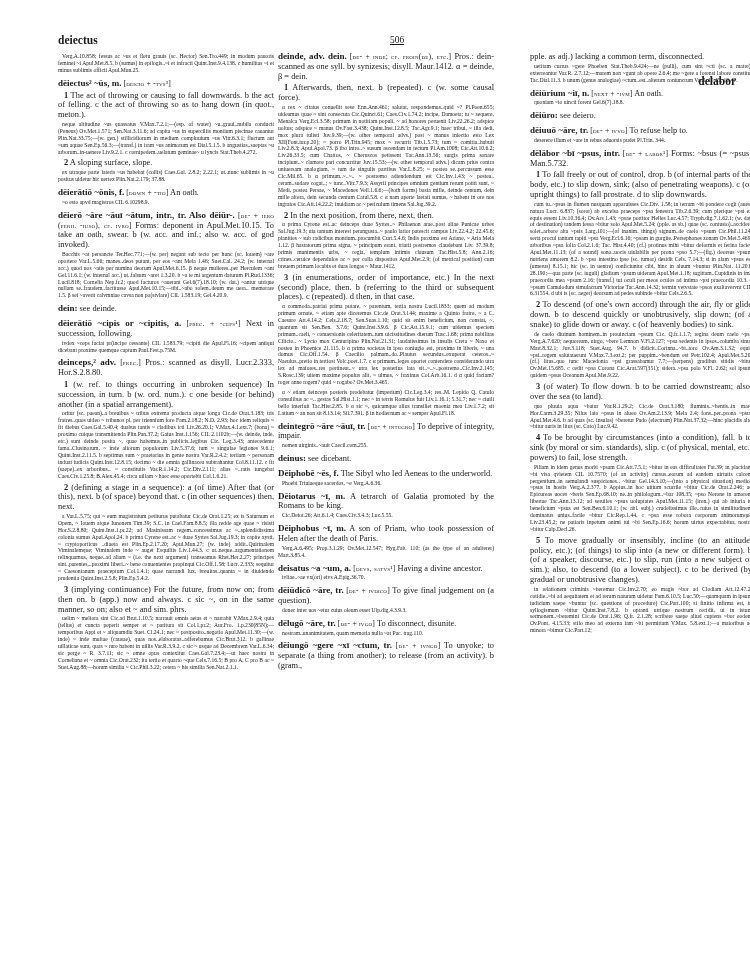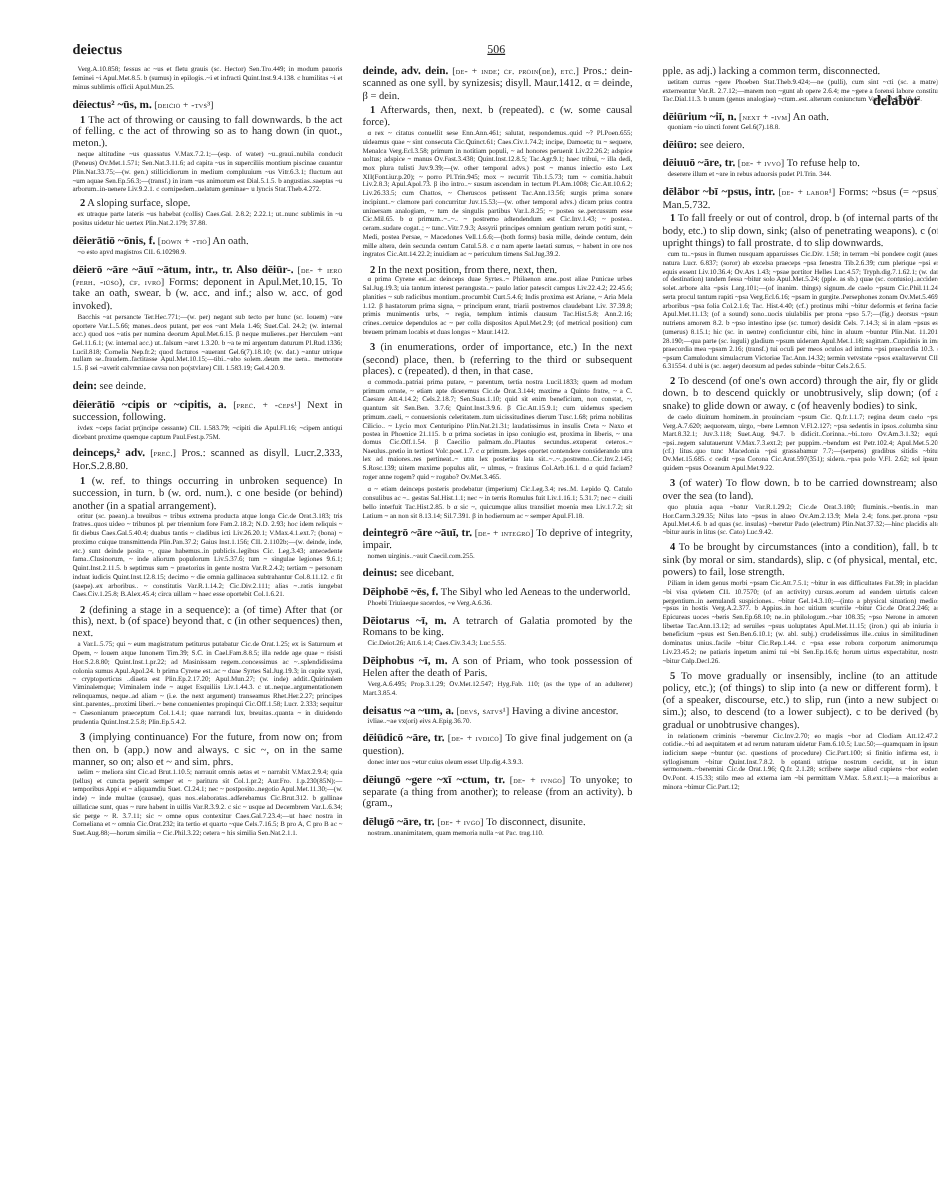--- a/index.html
+++ b/index.html
@@ -4,21 +4,21 @@
 <style>
   html, body { margin:0; padding:0; background:#ffffff; }
   body { width:750px; height:963px; overflow:hidden; position:relative; font-family:"Liberation Serif","DejaVu Serif",serif; color:#1a1a1a; }
   .page { position:absolute; left:58px; top:0; width:690px; height:963px; }
   .running-head { position:absolute; top:34px; left:0; width:678px; height:16px; }
   .rh-left { position:absolute; left:0; top:0; font-weight:bold; font-size:11.5px; }
   .rh-center { position:absolute; left:0; width:100%; text-align:center; top:1px; font-size:9.5px;text-decoration:underline; }
   .rh-right { position:absolute; right:0; top:0; font-weight:bold; font-size:11.5px;margin-top:41px; }
   .col { position:absolute; top:52px; width:216px; overflow:hidden; }
   .col1 { left:0; height:850px; }
-  .col2 { left:232px; height:905px; }
+  .col2 { left:220px; height:905px; }
   .col3 { left:472px; width:222px; height:905px; }
   .entry { margin:0 0 5px 0; }
   .def { font-size:8.4px; line-height:9.8px; text-align:justify; margin:0; }
   .sense { font-size:8.4px; line-height:9.8px; text-align:justify; margin:2px 0 0 0; text-indent:6px; }
   .cit { font-size:5.6px; line-height:6.9px; text-align:justify; margin:1px 0 3px 0; text-indent:4px; color:#222; }
   .hw { font-weight:bold; font-size:9px; }
   .sc { font-variant:small-caps; font-size:7.6px; letter-spacing:0.2px; }
   .num { font-weight:bold; }
 </style>
 </head>
@@ -99,25 +99,25 @@
       </div>
       <div class="entry">
         <p class="def"><span class="hw">deisatus ~a ~um, a.</span> <span class="sc">[devs, satvs¹]</span> <span>Having a divine ancestor.</span></p>
         <p class="cit">ivliae..~ae vx(ori) eivs A.Epig.36.70.</p>
       </div>
       <div class="entry">
         <p class="def"><span class="hw">dēiūdicō ~āre, tr.</span> <span class="sc">[de- + ivdico]</span> <span>To give final judgement on (a question).</span></p>
         <p class="cit">donec inter uos ~etur cuius oleum esset Ulp.dig.4.3.9.3.</p>
       </div>
       <div class="entry">
-        <p class="def"><span class="hw">dēiungō ~gere ~xī ~ctum, tr.</span> <span class="sc">[de- + ivngo]</span> <span>To unyoke; to separate (a thing from another); to release (from an activity). b (gram.,</span></p>
+        <p class="def"><span class="hw">dēlugō ~āre, tr.</span> <span class="sc">[de- + ivgo]</span> <span>To disconnect, disunite.</span></p>
+        <p class="cit">nostram..unanimitatem, quam memoria nulla ~at Pac. trag.110.</p>
       </div>
       <div class="entry">
-        <p class="def"><span class="hw">dēlugō ~āre, tr.</span> <span class="sc">[de- + ivgo]</span> <span>To disconnect, disunite.</span></p>
-        <p class="cit">nostram..unanimitatem, quam memoria nulla ~at Pac. trag.110.</p>
+        <p class="def"><span class="hw">dēiungō ~gere ~xī ~ctum, tr.</span> <span class="sc">[de- + ivngo]</span> <span>To unyoke; to separate (a thing from another); to release (from an activity). b (gram.,</span></p>
       </div>
     </div>
   <div class="col col3">
       <div class="entry">
         <p class="def"><span>pple. as adj.) lacking a common term, disconnected.</span></p>
         <p class="cit">uetitam currus ~gere Phoeben Stat.Theb.9.424;—ne (pulli), cum sint ~cti (sc. a matre), exterreantur Var.R. 2.7.12;—marem non ~gunt ab opere 2.6.4; me ~gere a forensi labore constitui Tac.Dial.11.3. b unum (genus analogiae) ~ctum..est..alterum coniunctum Var.L.10.45; 10.47.</p>
       </div>
       <div class="entry">
         <p class="def"><span class="hw">dēiūrium ~iī, n.</span> <span class="sc">[next + -ivm]</span> <span>An oath.</span></p>
         <p class="cit">quoniam ~io uincti forent Gel.6(7).18.8.</p>

